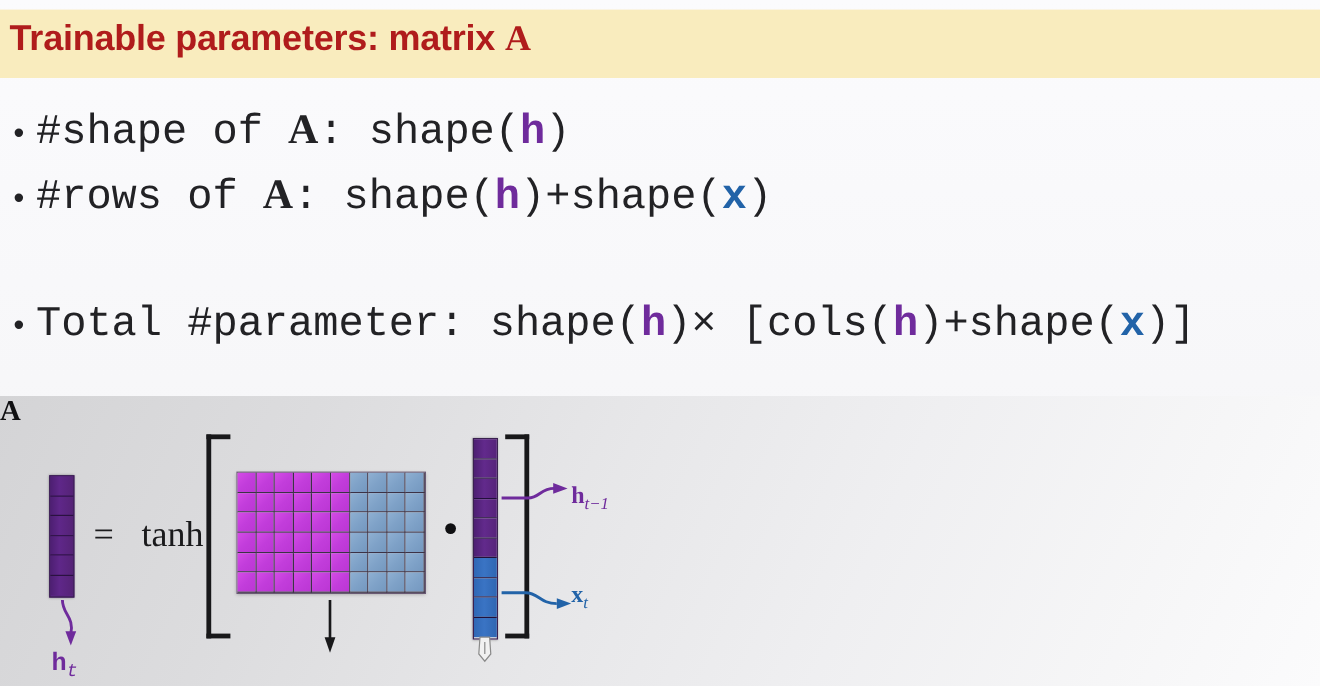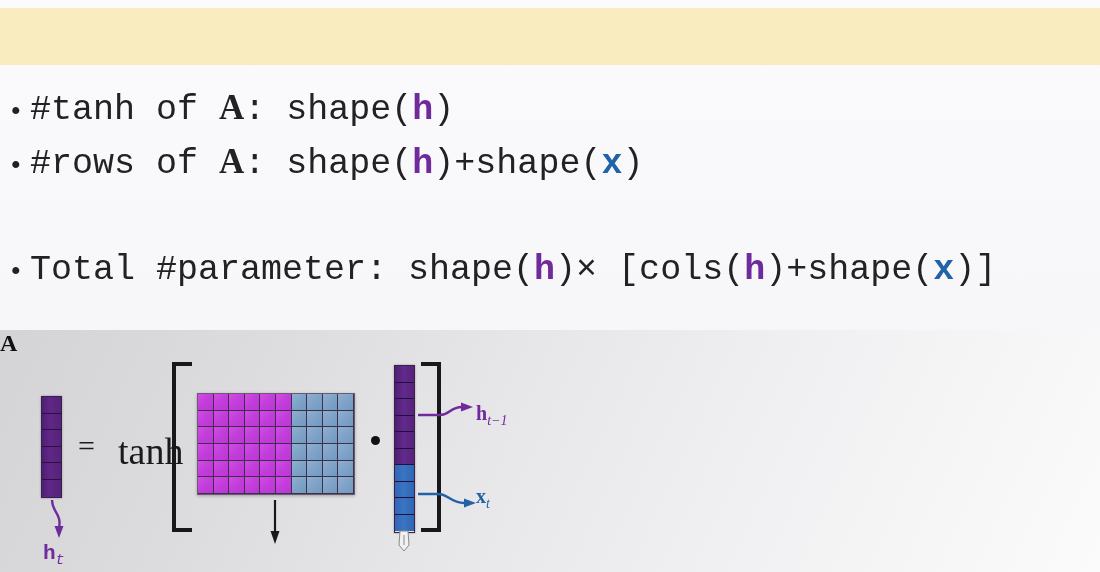--- a/index.html
+++ b/index.html
@@ -119,21 +119,21 @@
     top: 99px;
     font-family: "Liberation Serif", serif;
     font-size: 30px;
     color: #1a1a1c;
   }
   #tanh-label {
     position: absolute;
     left: 118px;
     top: 99px;
     font-family: "Liberation Serif", serif;
-    font-size: 38px;
+    font-size: 30px;
     color: #1a1a1c;
   }
 
   
   .big-bracket {
     position: absolute;
     top: 32px;
     width: 20px;
     height: 170px;
     border-top: 4px solid #18181a;
@@ -268,24 +268,27 @@
     overflow: visible;
     pointer-events: none;
   }
 </style>
 </head>
 <body>
 
 <div id="slide">
 
   <div id="title-band"></div>
+  <div id="title-text">
+    <span>Trainable parameters: matrix </span><span class="mA">A</span>
+  </div>
 
   <div class="bullet-row" id="bullet-1">
     <span class="bullet-dot">•</span>
-    <span class="code"><span>#tanh of </span><span class="bold-serif">A</span><span>: shape(</span><span class="hvar">h</span><span>)</span></span>
+    <span class="code"><span>#shape of </span><span class="bold-serif">A</span><span>: shape(</span><span class="hvar">h</span><span>)</span></span>
   </div>
 
   <div class="bullet-row" id="bullet-2">
     <span class="bullet-dot">•</span>
     <span class="code"><span>#rows of </span><span class="bold-serif">A</span><span>: shape(</span><span class="hvar">h</span><span>)+shape(</span><span class="xvar">x</span><span>)</span></span>
   </div>
 
   <div class="bullet-row" id="bullet-3">
     <span class="bullet-dot">•</span>
     <span class="code"><span>Total #parameter: shape(</span><span class="hvar">h</span><span>)× [cols(</span><span class="hvar">h</span><span>)+shape(</span><span class="xvar">x</span><span>)]</span></span>

